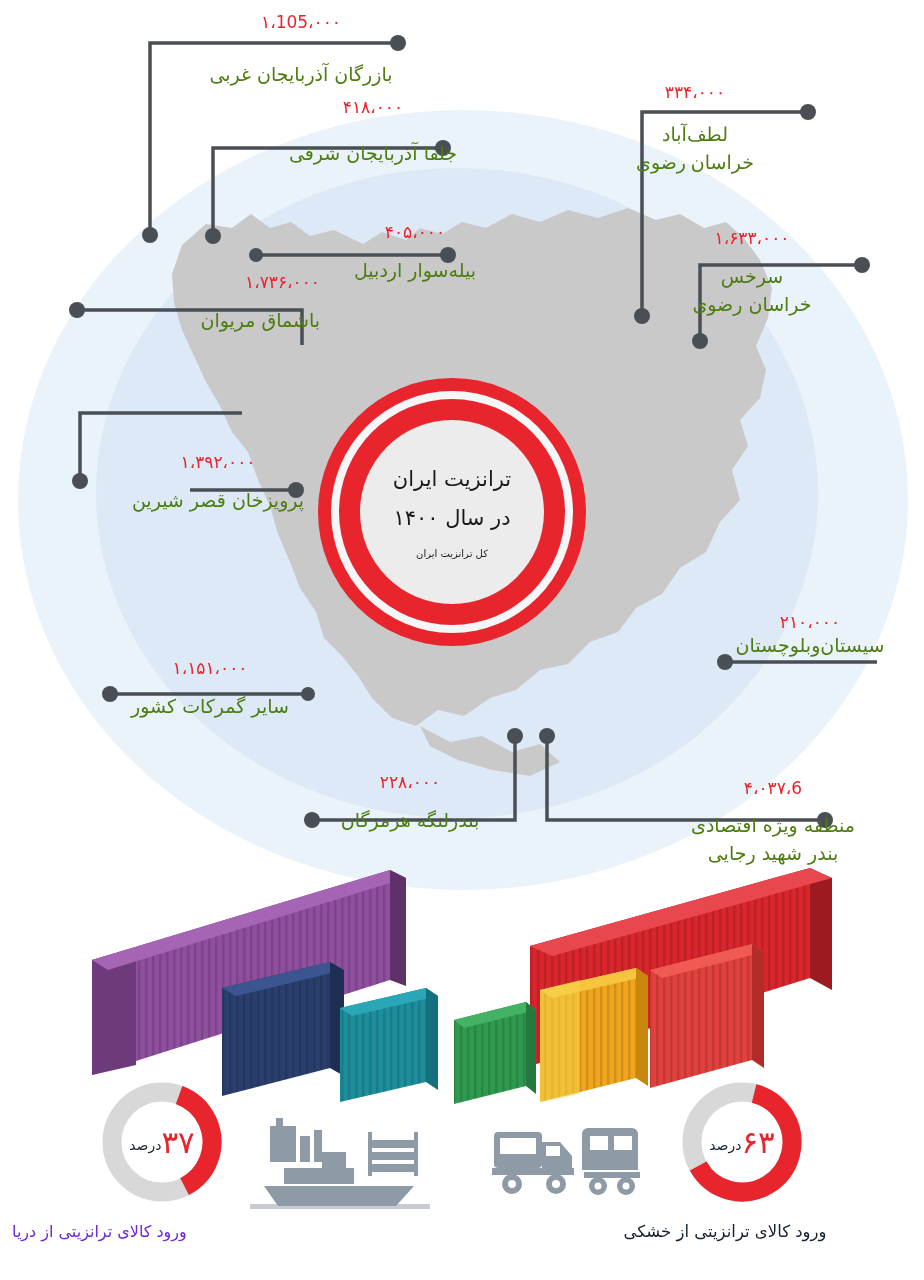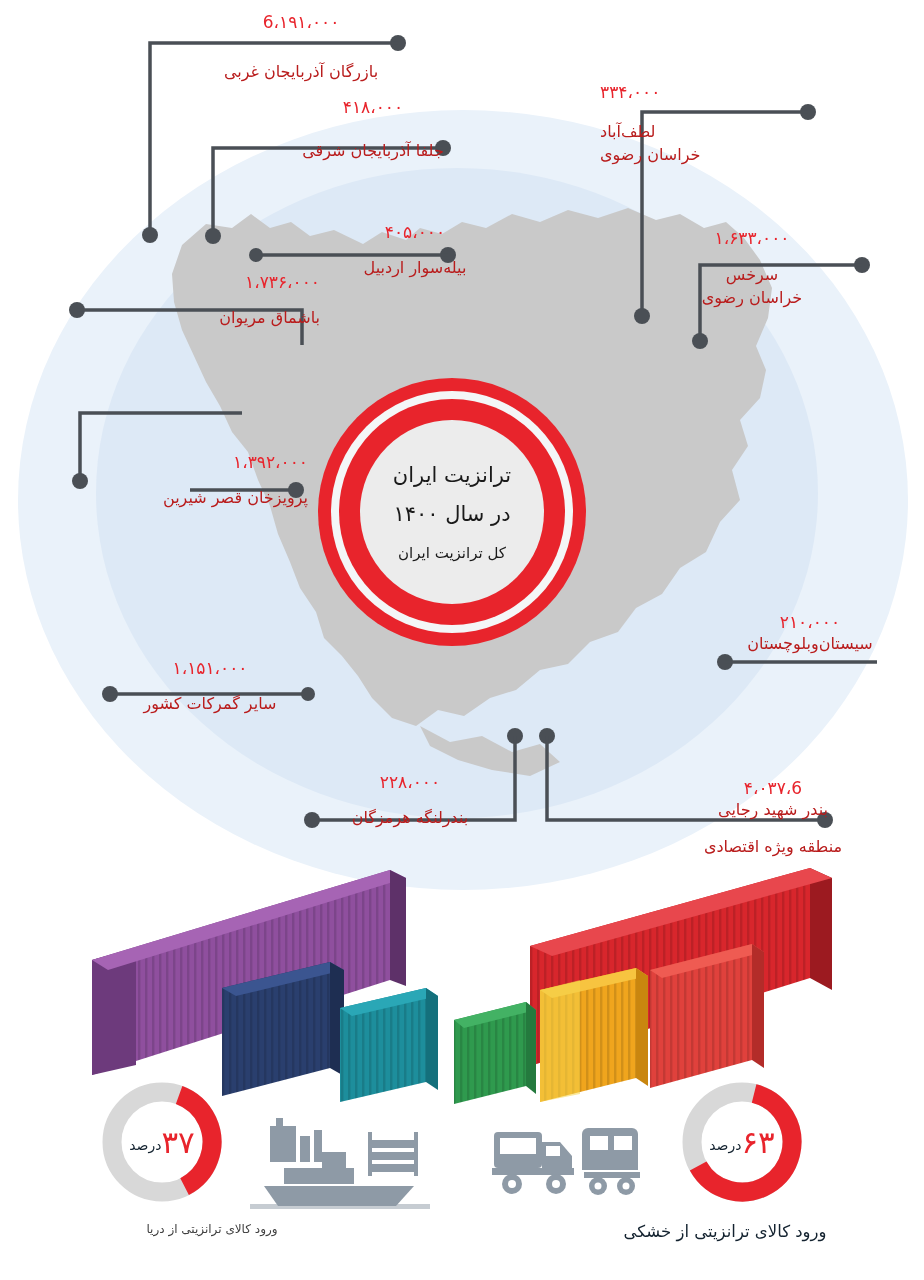--- a/index.html
+++ b/index.html
@@ -93,40 +93,40 @@
   .center-ring .ring-core .t1 {
     font-size: 21px;
     color: #1a1a1a;
     letter-spacing: .5px;
   }
   .center-ring .ring-core .t2 {
     font-size: 21px;
     color: #1a1a1a;
   }
   .center-ring .ring-core .t3 {
-    font-size: 15px;
+    font-size: 10px;
     color: #1a1a1a;
     margin-top: 7px;
   }
 
   
   .callout {
     position: absolute;
     color: #0f1b2b;
     direction: rtl;
   }
   .callout .value {
     color: #e8242c;
     font-size: 17px;
     white-space: nowrap;
     letter-spacing: .5px;
   }
   .callout .label {
-    color: #b91c1c;
-    font-size: 16px;
+    color: #4d7c0f;
+    font-size: 19px;
     white-space: nowrap;
     line-height: 1.5;
   }
   .callout .label.two {
     line-height: 1.45;
   }
 
   .leader {
     position: absolute;
     pointer-events: none;
@@ -300,72 +300,72 @@
 
   <div class="leader" style="left:632px; top:100px;">
     <svg width="200" height="230">
       <circle cx="176" cy="12" r="8" fill="#4a4f55"></circle>
       <path d="M176 12 H 10 V 216" stroke="#4a4f55" stroke-width="3.5" fill="none"></path>
       <circle cx="10" cy="216" r="8" fill="#4a4f55"></circle>
     </svg>
   </div>
 
   <div class="callout" style="left:186px; top:12px; width:230px; text-align:center;">
-    <div class="value">6،۱۹۱،۰۰۰</div>
+    <div class="value">۱،105،۰۰۰</div>
     <div class="label" style="margin-top:28px;">بازرگان آذربایجان غربی</div>
   </div>
 
   <div class="callout" style="left:268px; top:97px; width:210px; text-align:center;">
     <div class="value">۴۱۸،۰۰۰</div>
     <div class="label" style="margin-top:22px;">جلفا آذربایجان شرقی</div>
   </div>
 
   <div class="callout" style="left:330px; top:222px; width:170px; text-align:center;">
     <div class="value">۴۰۵،۰۰۰</div>
     <div class="label" style="margin-top:14px;">بیله‌سوار اردبیل</div>
   </div>
 
   <div class="callout" style="left:160px; top:272px; width:160px; text-align:right;">
     <div class="value">۱،۷۳۶،۰۰۰</div>
     <div class="label" style="margin-top:14px;">باشماق مریوان</div>
   </div>
 
-  <div class="callout" style="left:128px; top:452px; width:180px; ">
+  <div class="callout" style="left:128px; top:452px; width:180px; text-align:center;">
     <div class="value">۱،۳۹۲،۰۰۰</div>
     <div class="label" style="margin-top:14px;">پرویزخان قصر شیرین</div>
   </div>
 
   <div class="callout" style="left:120px; top:658px; width:180px; text-align:center;">
     <div class="value">۱،۱۵۱،۰۰۰</div>
     <div class="label" style="margin-top:14px;">سایر گمرکات کشور</div>
   </div>
 
   <div class="callout" style="left:310px; top:772px; width:200px; text-align:center;">
     <div class="value">۲۲۸،۰۰۰</div>
     <div class="label" style="margin-top:14px;">بندرلنگه هرمزگان</div>
   </div>
 
   <div class="callout" style="left:668px; top:778px; width:210px; text-align:center;">
     <div class="value">۴،۰۳۷،6</div>
+    <div class="label two" style="margin-top:14px;">منطقه ویژه اقتصادی</div>
     <div class="label two">بندر شهید رجایی</div>
-    <div class="label two" style="margin-top:14px;">منطقه ویژه اقتصادی</div>
   </div>
 
   <div class="callout" style="left:710px; top:612px; width:200px; text-align:center;">
     <div class="value">۲۱۰،۰۰۰</div>
     <div class="label two">سیستان‌وبلوچستان</div>
   </div>
 
   <div class="callout" style="left:652px; top:228px; width:200px; text-align:center;">
     <div class="value">۱،۶۳۳،۰۰۰</div>
     <div class="label two" style="margin-top:15px;">سرخس</div>
     <div class="label two">خراسان رضوی</div>
   </div>
 
-  <div class="callout" style="left:600px; top:82px; width:190px; text-align:left;">
+  <div class="callout" style="left:600px; top:82px; width:190px; text-align:center;font-family:Liberation Serif, serif;">
     <div class="value">۳۳۴،۰۰۰</div>
     <div class="label two" style="margin-top:18px;">لطف‌آباد</div>
     <div class="label two">خراسان رضوی</div>
   </div>
 
   <div class="containers">
     <svg viewBox="0 0 850 260" xmlns="http://www.w3.org/2000/svg" aria-hidden="true">
       <defs>
         <pattern id="rib" width="7" height="10" patternUnits="userSpaceOnUse">
           <rect width="7" height="10" fill="rgba(0,0,0,0)"></rect>
@@ -431,21 +431,21 @@
       <svg width="128" height="128" viewBox="0 0 128 128">
         <circle cx="64" cy="64" r="50" fill="none" stroke="#d8d8d8" stroke-width="19"></circle>
         <circle cx="64" cy="64" r="50" fill="none" stroke="#e8242c" stroke-width="19" stroke-dasharray="116 198" stroke-dashoffset="0" transform="rotate(-70 64 64)"></circle>
       </svg>
       <div class="inner">
         <div class="num">۳۷</div>
         <div class="pct">درصد</div>
       </div>
     </div>
   </div>
-  <div style="position:absolute; left:12px; top:1222px; width:400px; text-align:center; font-size:12px; color:#404040;">ورود کالای ترانزیتی از دریا</div>
+  <div style="position:absolute; left:12px; top:1222px; width:400px; text-align:left; font-size:16px; color:#6d28d9;">ورود کالای ترانزیتی از دریا</div>
 
   <div class="stat" style="left:662px; top:1078px;text-align:center;">
     <div class="donut">
       <svg width="128" height="128" viewBox="0 0 128 128">
         <circle cx="64" cy="64" r="50" fill="none" stroke="#d8d8d8" stroke-width="19"></circle>
         <circle cx="64" cy="64" r="50" fill="none" stroke="#e8242c" stroke-width="19" stroke-dasharray="198 116" stroke-dashoffset="0" transform="rotate(-76 64 64)"></circle>
       </svg>
       <div class="inner">
         <div class="num">۶۳</div>
         <div class="pct">درصد</div>

